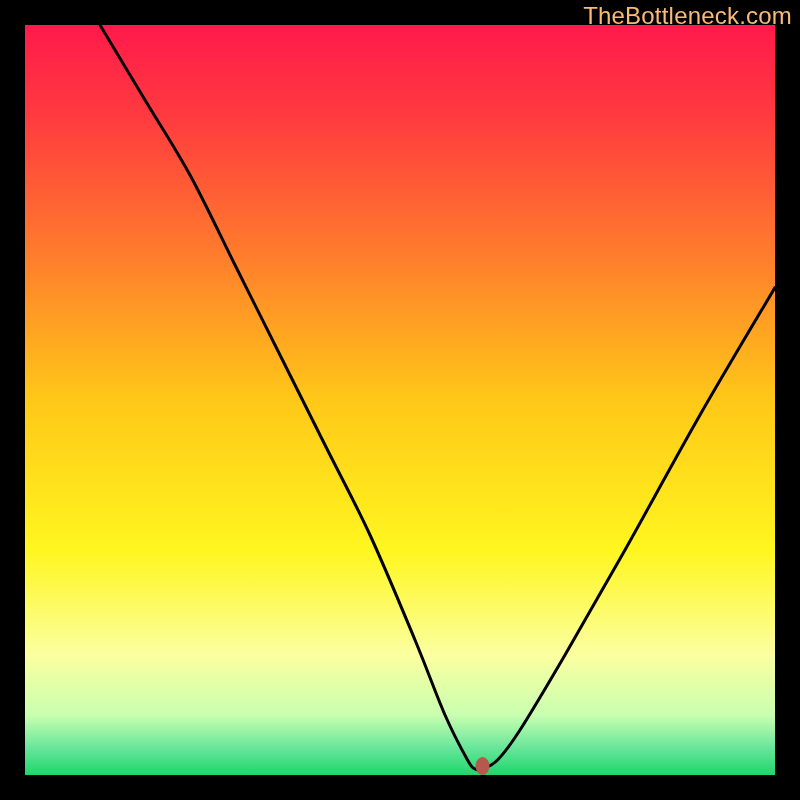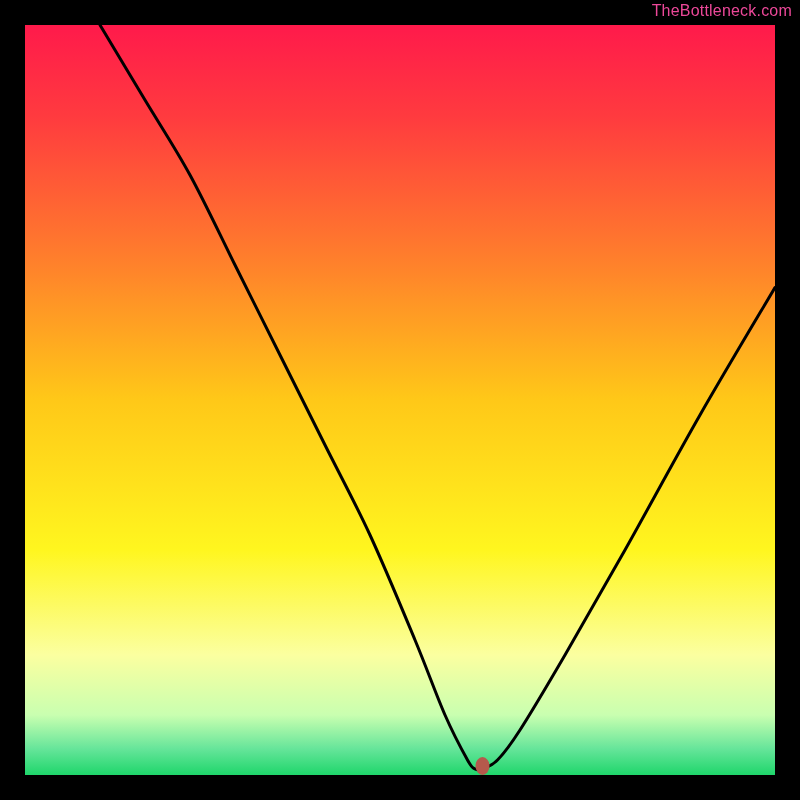--- a/index.html
+++ b/index.html
@@ -14,22 +14,22 @@
     position: relative;
     width: 800px;
     height: 800px;
     background: #000;
   }
   .watermark {
     position: absolute;
     top: 2px;
     right: 8px;
     font-family: Arial, Helvetica, sans-serif;
-    font-size: 16px;
-    color: #ec4899;
+    font-size: 24px;
+    color: #fdba74;
     letter-spacing: 0.2px;
     z-index: 5;
   }
   .plot {
     position: absolute;
     left: 25px;
     top: 25px;
     width: 750px;
     height: 750px;
   }

